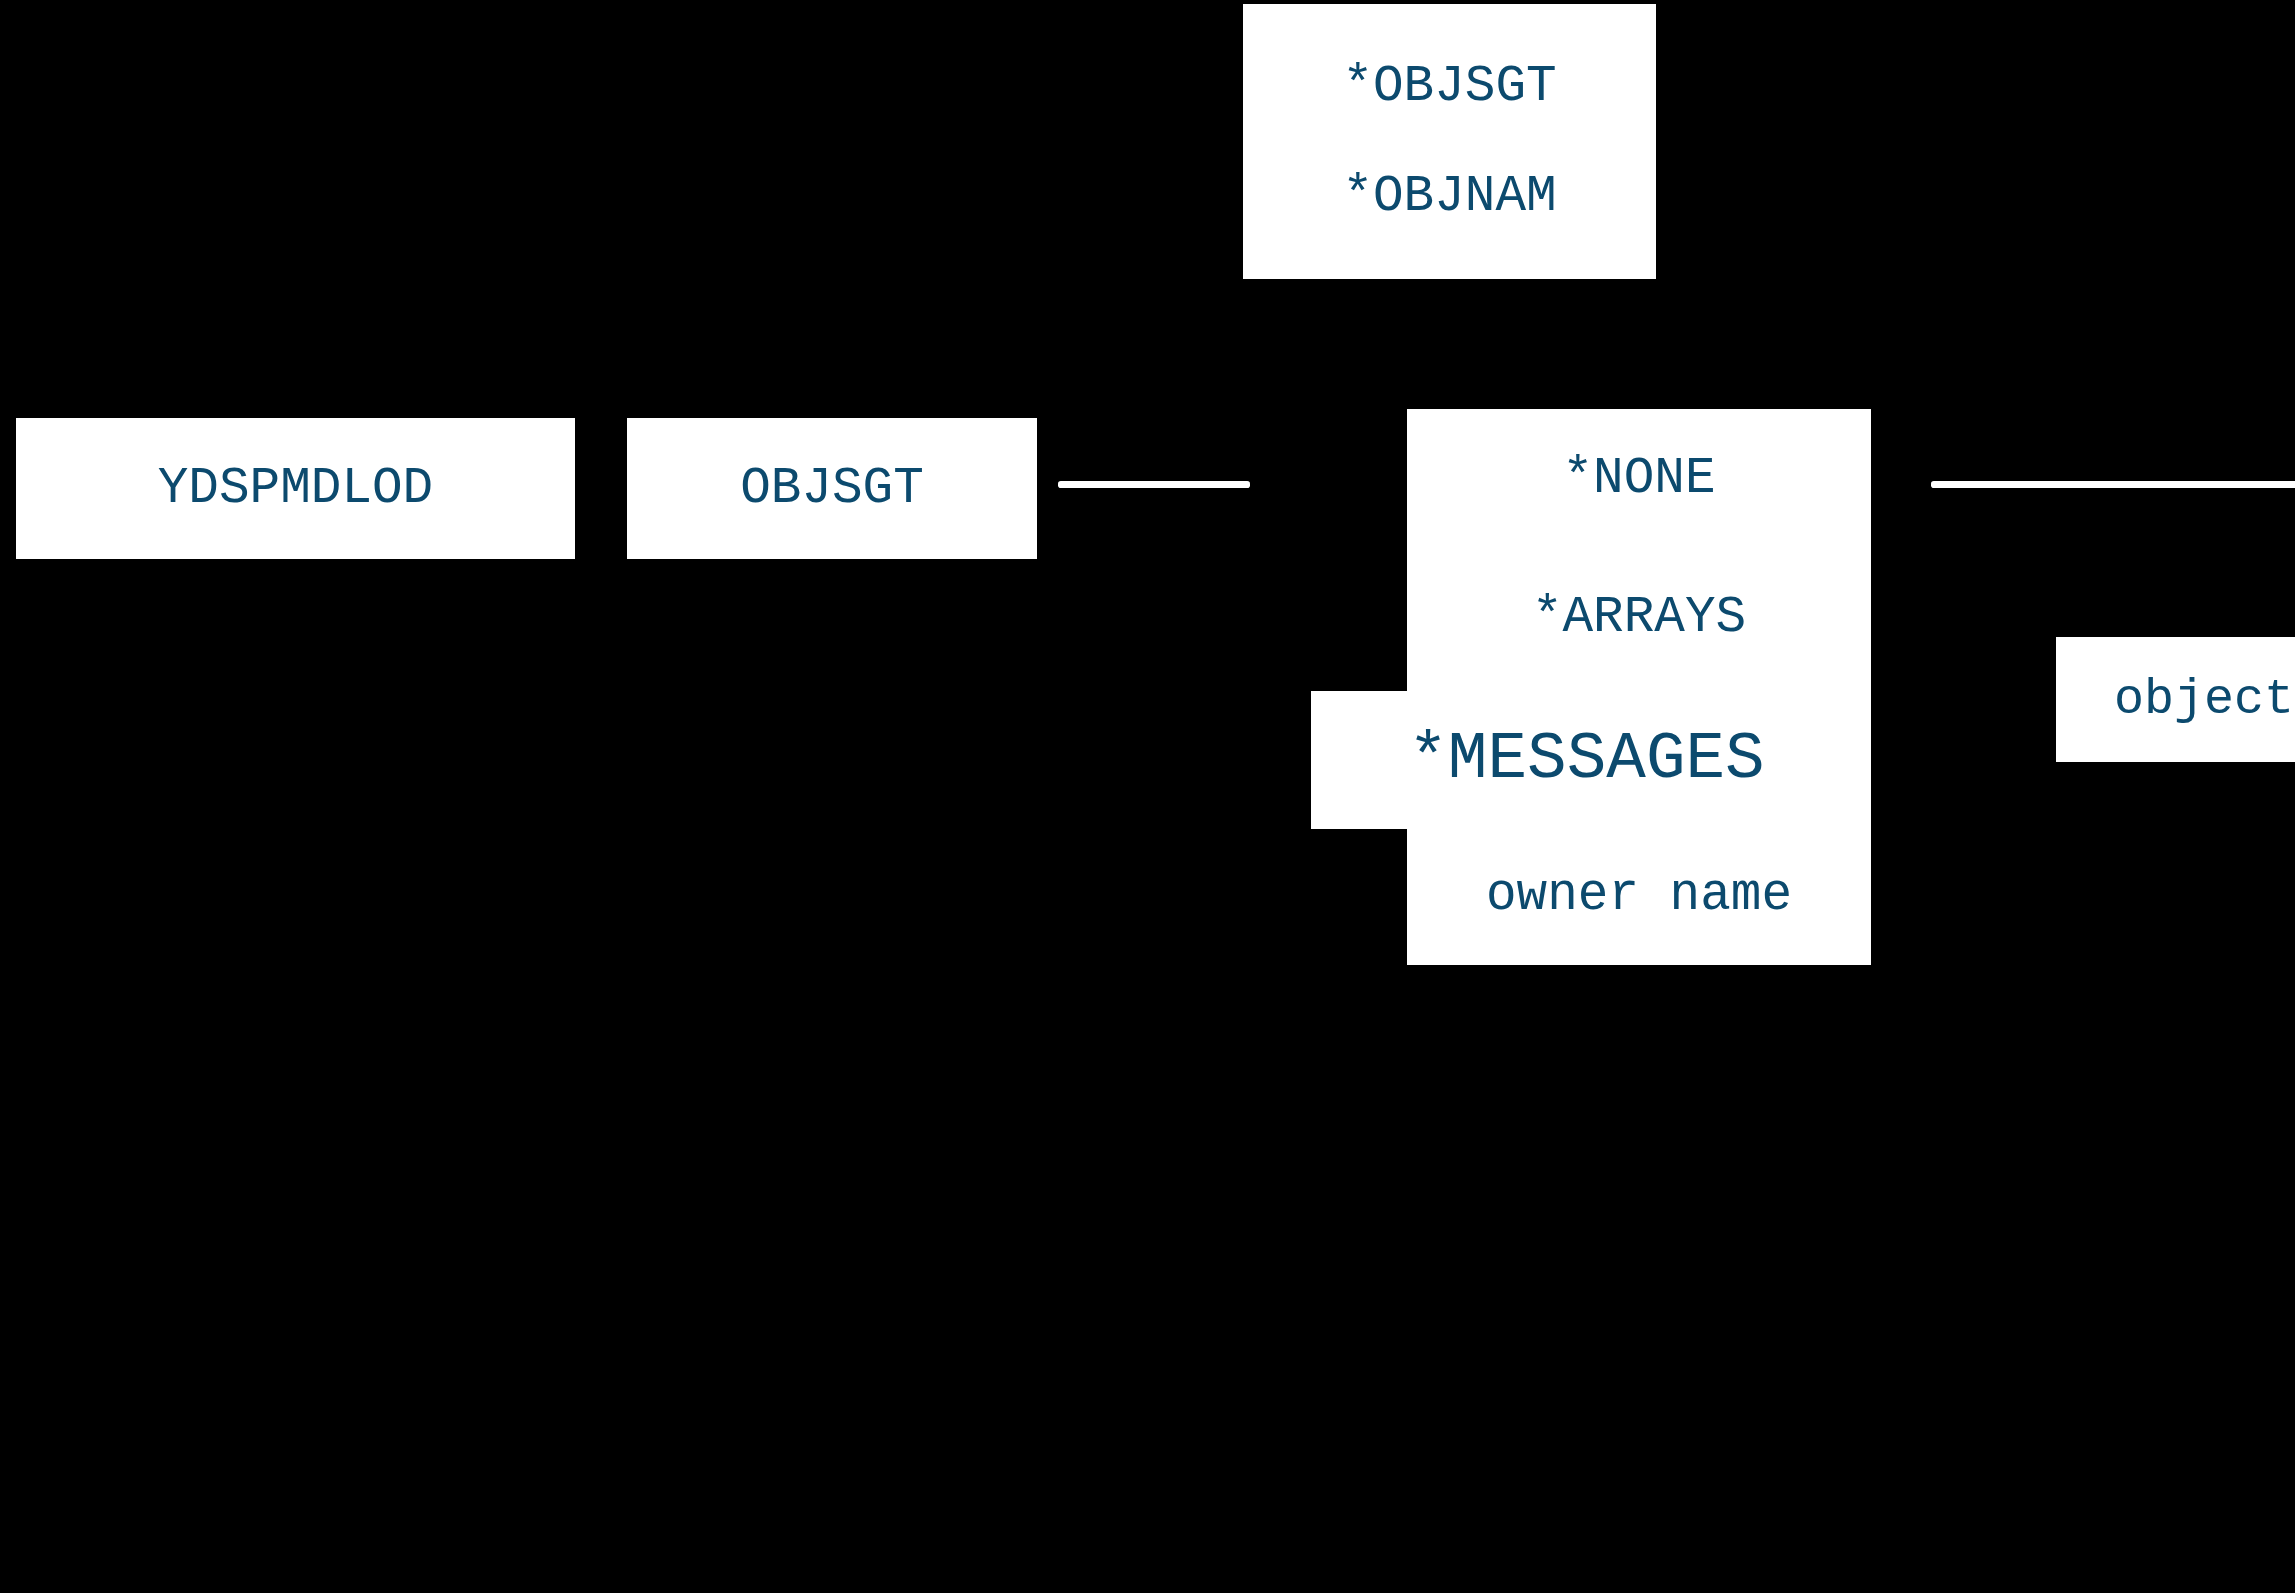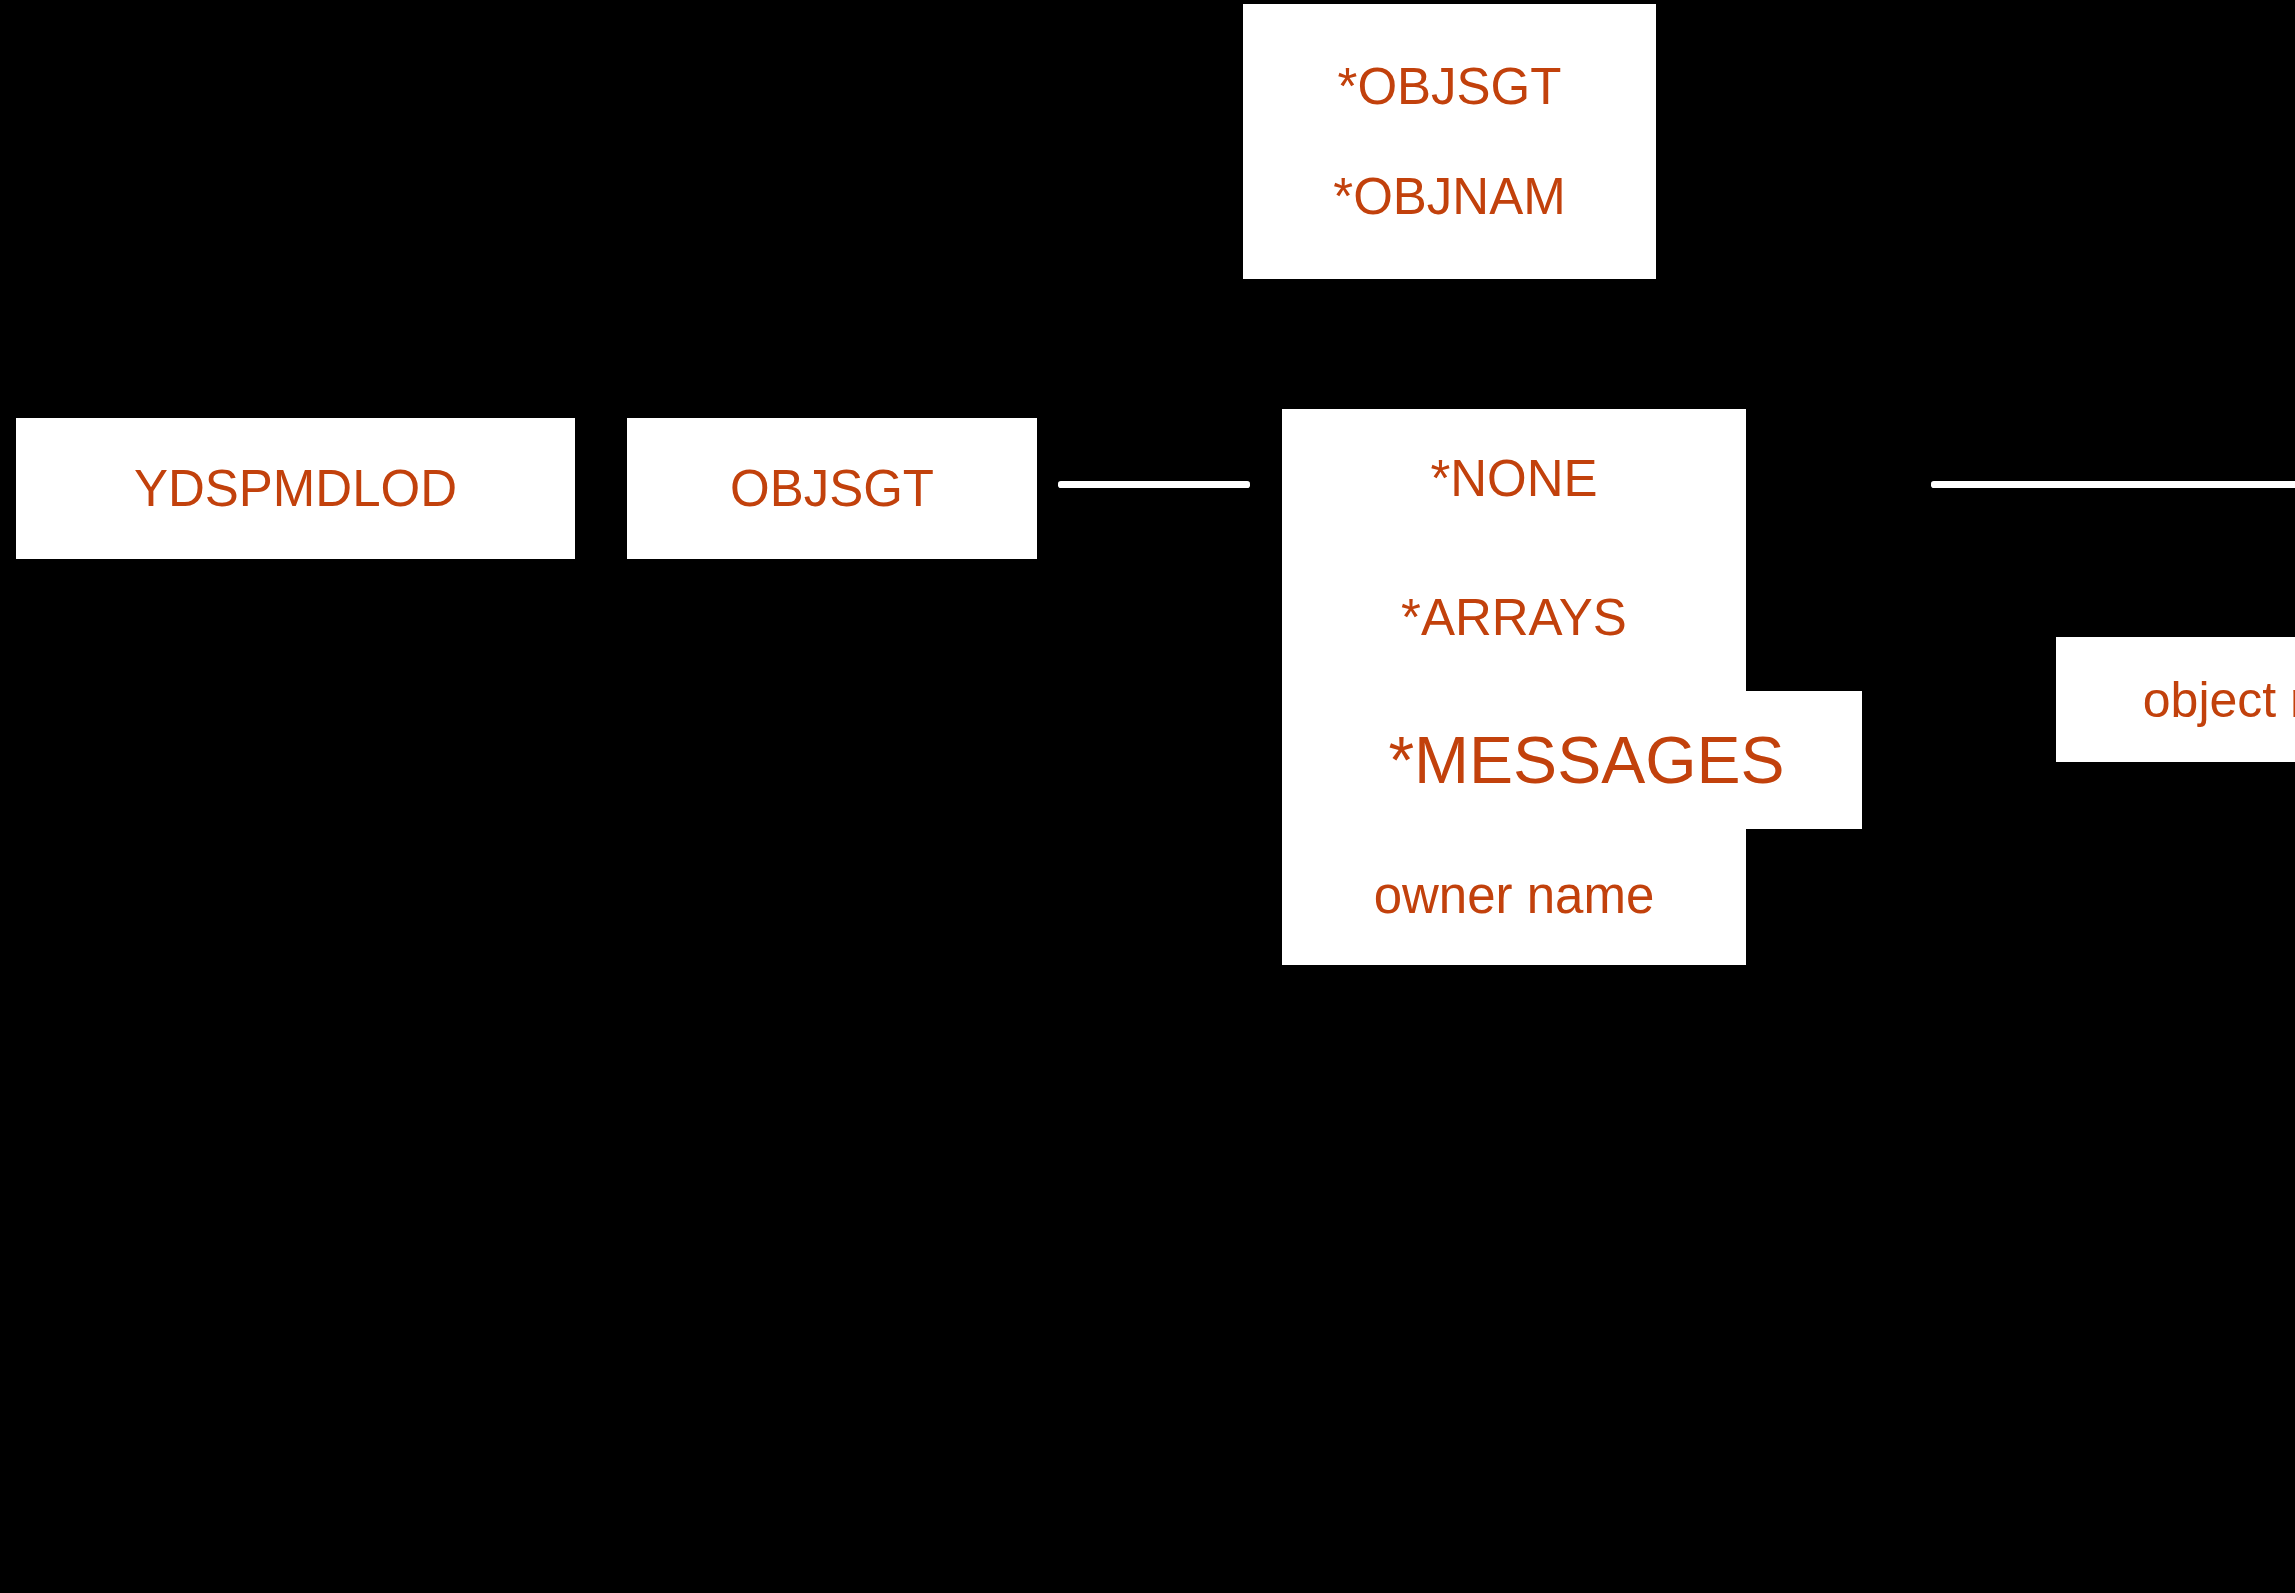--- a/index.html
+++ b/index.html
@@ -20,43 +20,43 @@
     position: absolute;
     background: #ffffff;
     color: #000000;
     box-sizing: border-box;
     display: flex;
     flex-direction: column;
     align-items: center;
     justify-content: center;
   }
   .box .label {
-    color: #c2410c;
-    font-family: Liberation Sans, sans-serif;
+    color: #0c4a6e;
+    font-family: Liberation Mono, monospace;
     font-weight: 400;
     white-space: nowrap;
     text-align: center;
     line-height: 1.0;
   }
   
   #box-ydspmdlod {
     left: 16px; top: 418px; width: 559px; height: 141px;
   }
   #box-objnam {
     left: 627px; top: 418px; width: 410px; height: 141px;
   }
   
   #box-objsgt {
     left: 1243px; top: 3.7px; width: 413px; height: 275px;
     justify-content: space-around;
     padding: 27.5px 0;
   }
   
   #box-objnam-options {
-    left: 1282px; top: 409px; width: 464px; height: 556px;
+    left: 1407px; top: 409px; width: 464px; height: 556px;
     justify-content: flex-start;
     padding-top: 0;
   }
   #box-messages-wide {
     left: 1311px; top: 691px; width: 551px; height: 138px;
     justify-content: center;
   }
   
   #box-objectname {
     left: 2056px; top: 637px; width: 446px; height: 125px;

